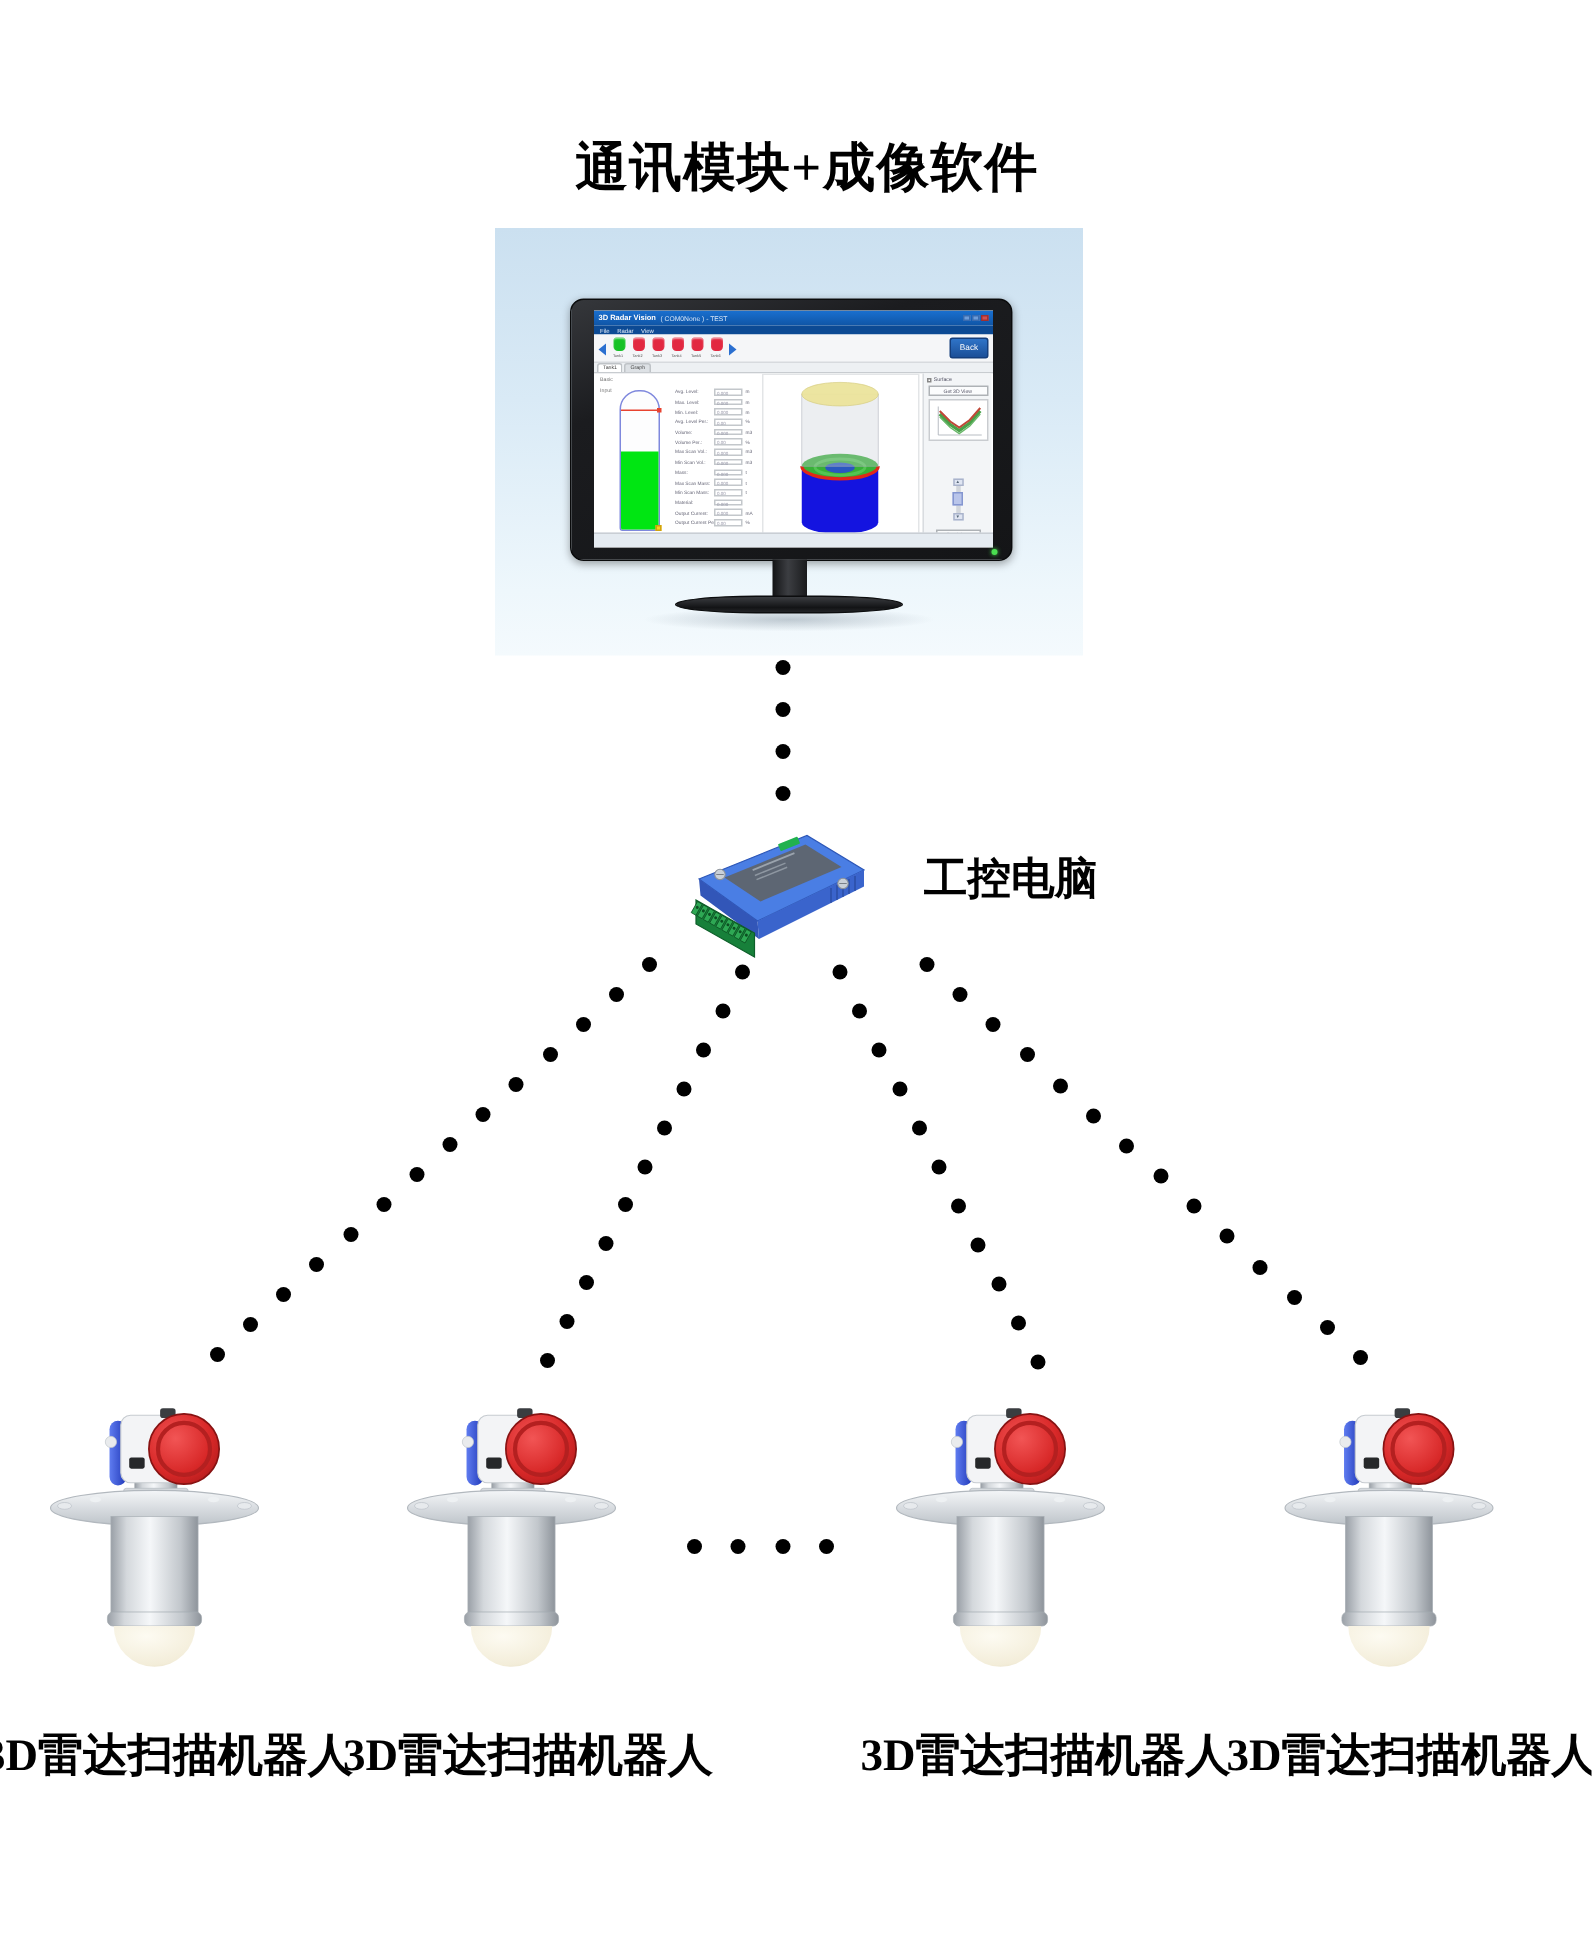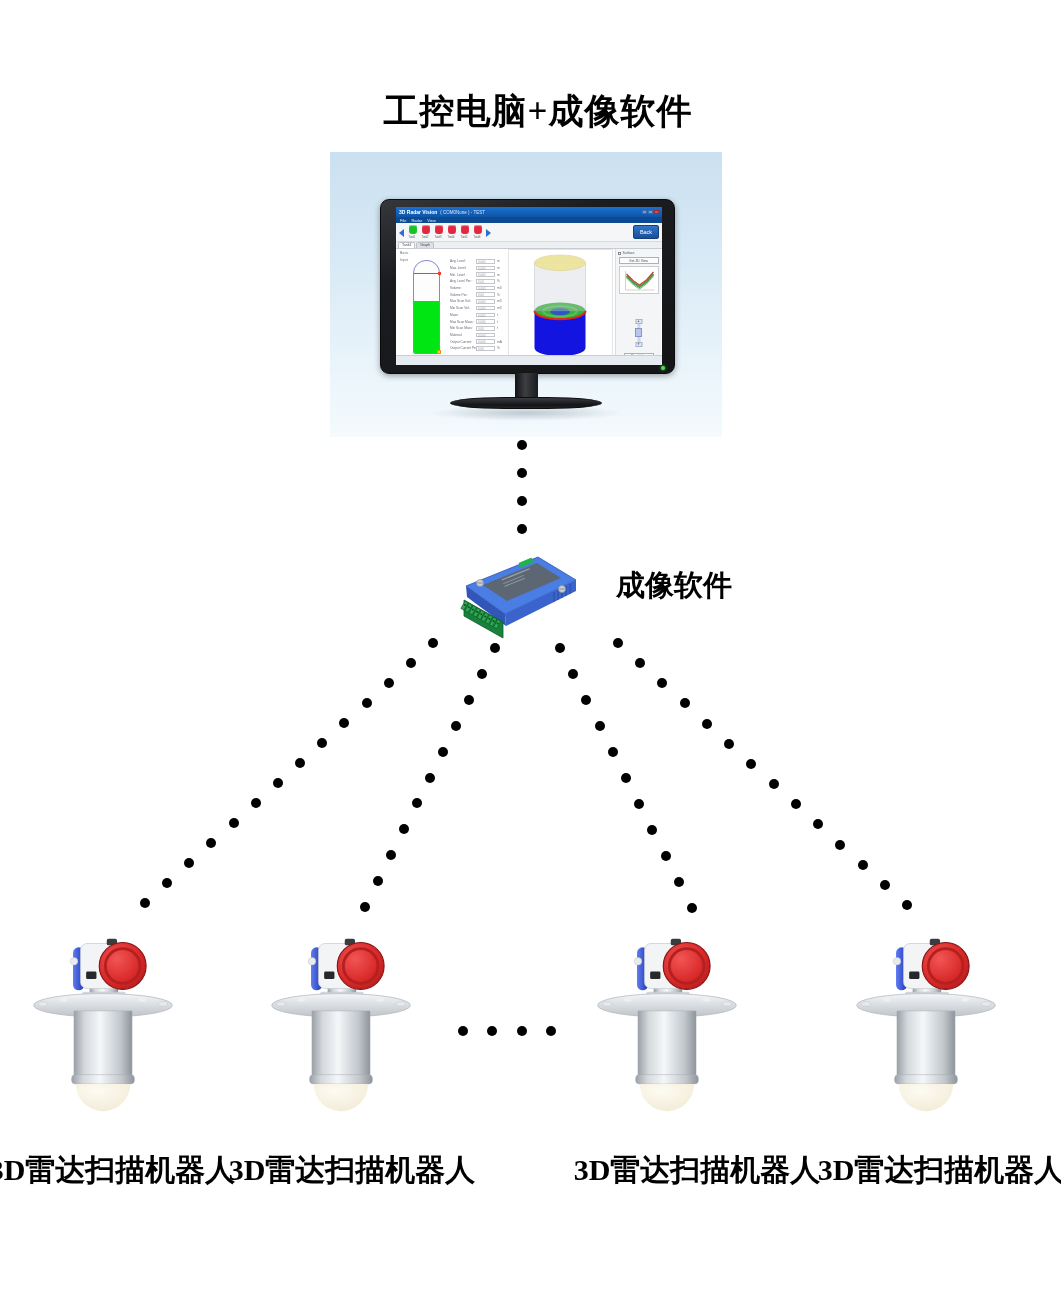--- a/index.html
+++ b/index.html
@@ -170,21 +170,21 @@
       <ellipse cx="144" cy="72.5" rx="5" ry="2.4" fill="#e7eaed" stroke="#bcc2c8" stroke-width="0.5"></ellipse>
       <ellipse cx="38" cy="68" rx="4" ry="2" fill="#eef1f3"></ellipse>
       <ellipse cx="122" cy="68" rx="4" ry="2" fill="#eef1f3"></ellipse>
       <rect x="49" y="80" width="62" height="70" fill="url(#gCyl)" stroke="#a8aeb4" stroke-width="0.5"></rect>
       <rect x="46.5" y="148" width="67" height="10" rx="4" fill="url(#gCyl)" stroke="#a4aab0" stroke-width="0.5"></rect>
       <path d="M51,158 a29,29 0 0 0 58,0 z" fill="url(#gDome)"></path>
     </g>
   </defs>
 </svg>
 
-<div class="main-title">工控电脑+成像软件</div>
+<div class="main-title">通讯模块+成像软件</div>
 
 <div class="photo">
   <div class="monitor">
     <div class="screen">
       <div class="titlebar">
         <span class="tb-title">3D Radar Vision</span>
         <span class="tb-sub">( COM0None ) - TEST</span>
         <span class="winbtns">
           <span class="wb"></span>
           <span class="wb"></span>
@@ -456,21 +456,21 @@
     <circle cx="26.2" cy="54.5" r="1" fill="#0c4f22"></circle>
       <circle cx="30.9" cy="54.5" r="1" fill="#0c4f22"></circle>
     <circle cx="35.6" cy="54.5" r="1" fill="#0c4f22"></circle>
       <circle cx="40.3" cy="54.5" r="1" fill="#0c4f22"></circle>
     <circle cx="45" cy="54.5" r="1" fill="#0c4f22"></circle>
       <circle cx="49.7" cy="54.5" r="1" fill="#0c4f22"></circle>
     <circle cx="54.4" cy="54.5" r="1" fill="#0c4f22"></circle>
   </g>
 </svg>
 
-<div class="module-label">成像软件</div>
+<div class="module-label">工控电脑</div>
 
 <svg class="robot" style="left:28px" viewBox="0 0 160 190">
     <use href="#robot-sym"></use>
   </svg>
 <svg class="robot" style="left:266px" viewBox="0 0 160 190">
     <use href="#robot-sym"></use>
   </svg>
 <svg class="robot" style="left:592px" viewBox="0 0 160 190">
     <use href="#robot-sym"></use>
   </svg>

